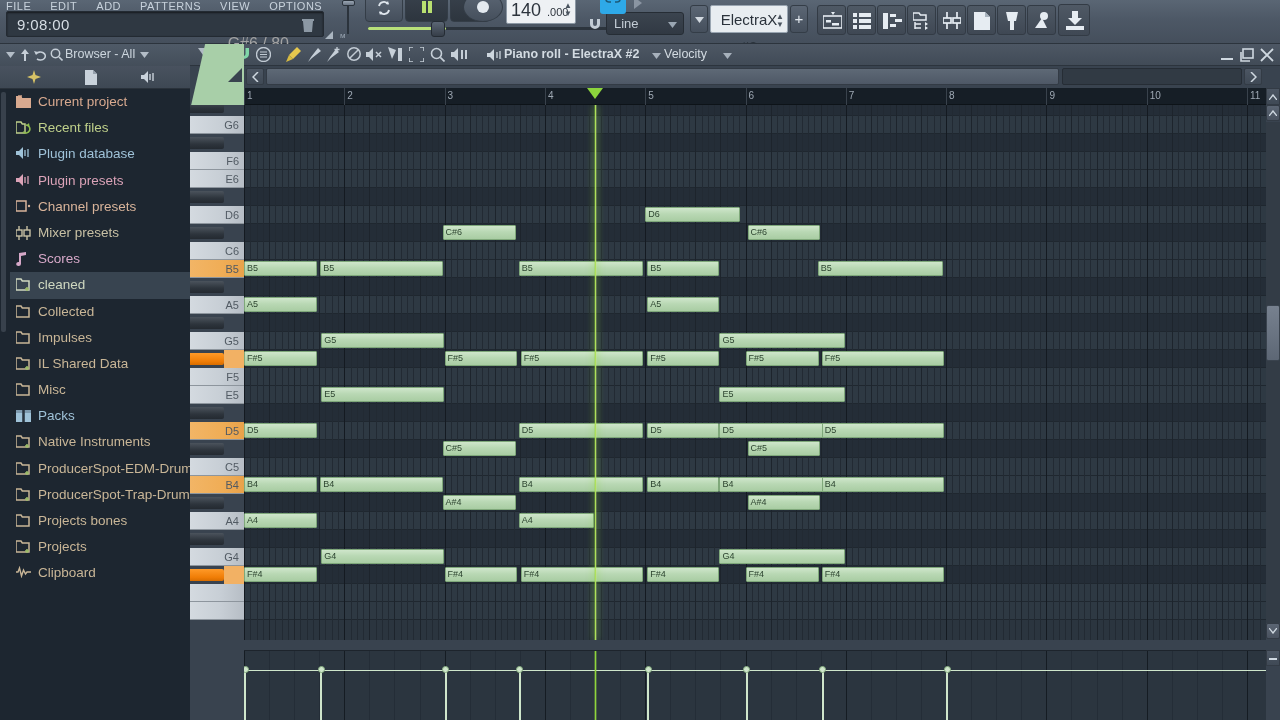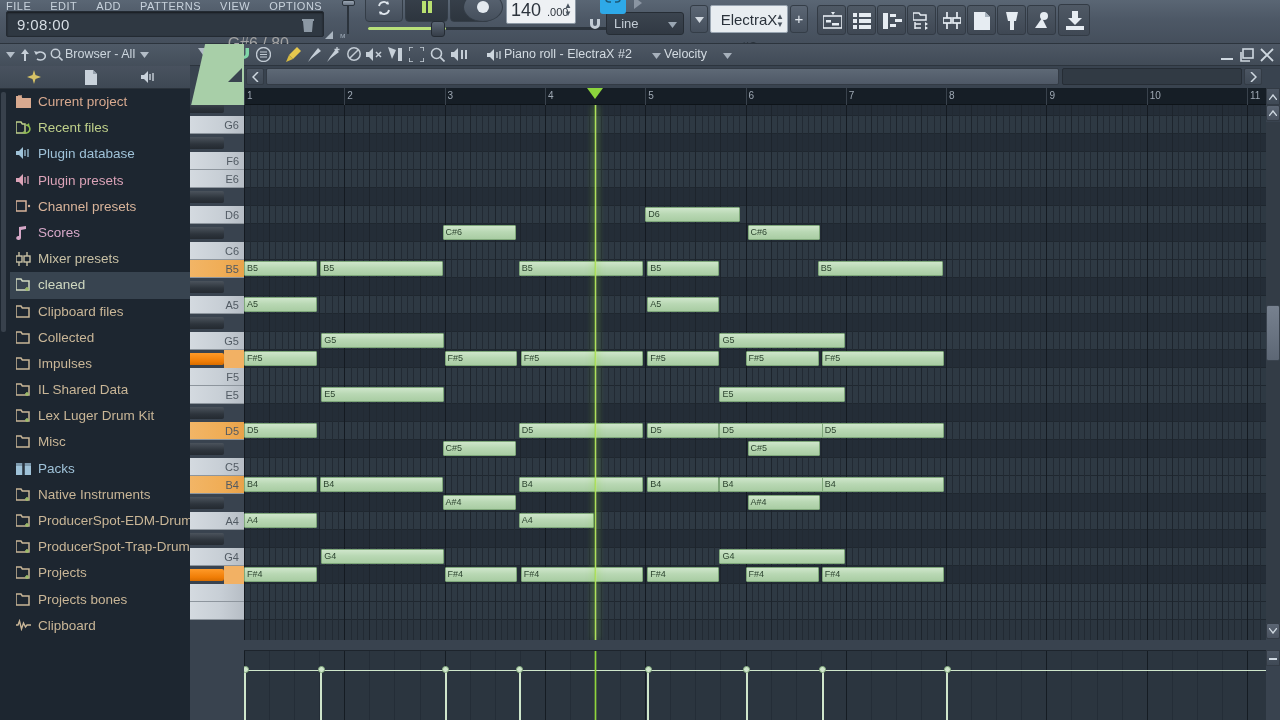--- a/index.html
+++ b/index.html
@@ -167,21 +167,21 @@
     background:#38414c; border-radius:2px;
   }
 
   
   #pr { position:absolute; left:190px; top:44px; width:1090px; height:676px; background:#39434f; }
   #pr-title {
     position:absolute; left:0; top:0; width:1090px; height:22px;
     background:linear-gradient(180deg,#4d5764,#414b57);
     border-bottom:1px solid #2c343d;
   }
-  #pr-title .txt { position:absolute; left:314px; top:3px; font-size:12.5px; color:#d3dbe2; }
+  #pr-title .txt { position:absolute; left:314px; top:3px; font-size:12.5px; color:#d3dbe2;font-weight:bold; }
   .win-ctrl { position:absolute; top:4px; width:14px; height:14px; }
 
   #pr-toolbar-icons { position:absolute; left:0; top:0; width:300px; height:22px; }
   .pi { position:absolute; top:4px; }
 
   
   #zoomrow {
     position:absolute; left:0; top:22px; width:1090px; height:22px;
     background:#39434f;
   }
@@ -558,63 +558,52 @@
             </svg>
           </span><span style="color: rgb(219, 163, 184);">Plugin presets</span></div>
         <div class="bitem"><span class="ico">
             <svg viewBox="0 0 15 12">
               <rect x="0" y="1" width="10" height="10" fill="none" stroke="#d9b49a" stroke-width="1.5"></rect>
               <circle cx="13" cy="6" r="1.2" fill="#d9b49a"></circle>
             </svg>
           </span><span style="color: rgb(217, 180, 154);">Channel presets</span></div>
         <div class="bitem"><span class="ico">
             <svg viewBox="0 0 15 14">
-              <path d="M5 12a2.4 2 0 1 1-2-2V1l7-1v3L5 4z" fill="#d6a8c8"></path>
-            </svg>
-          </span><span style="color: rgb(214, 168, 200);">Scores</span></div>
-        <div class="bitem"><span class="ico">
-            <svg viewBox="0 0 15 14">
               <path d="M3 0v4M11 0v4M3 10v4M11 10v4" stroke="#c8c0a4" stroke-width="1.4"></path>
               <rect x="0" y="4" width="6" height="6" fill="none" stroke="#c8c0a4" stroke-width="1.4"></rect>
               <rect x="8" y="4" width="6" height="6" fill="none" stroke="#c8c0a4" stroke-width="1.4"></rect>
             </svg>
           </span><span style="color: rgb(200, 192, 164);">Mixer presets</span></div>
+        <div class="bitem"><span class="ico">
+            <svg viewBox="0 0 15 14">
+              <path d="M5 12a2.4 2 0 1 1-2-2V1l7-1v3L5 4z" fill="#d6a8c8"></path>
+            </svg>
+          </span><span style="color: rgb(214, 168, 200);">Scores</span></div>
         <div class="bitem sel"><span class="ico">
             <svg viewBox="0 0 15 14">
               <path d="M0 1h5l1.3 2H13v9H0z" fill="none" stroke="#cfd8c0" stroke-width="1.5"></path>
               <path d="M11 9v4M9 11h4" stroke="#9fbe6a" stroke-width="1.5"></path>
             </svg>
           </span><span style="color: rgb(207, 216, 192);">cleaned</span></div>
         <div class="bitem"><span class="ico">
             <svg viewBox="0 0 15 14">
               <path d="M0 1h5l1.3 2H13v9H0z" fill="none" stroke="#c9b697" stroke-width="1.5"></path>
             </svg>
-          </span><span style="color: rgb(201, 182, 151);">Clipboard files</span></div>
-        <div class="bitem"><span class="ico">
-            <svg viewBox="0 0 15 14">
-              <path d="M0 1h5l1.3 2H13v9H0z" fill="none" stroke="#c9b697" stroke-width="1.5"></path>
-            </svg>
           </span><span style="color: rgb(201, 182, 151);">Collected</span></div>
         <div class="bitem"><span class="ico">
             <svg viewBox="0 0 15 14">
               <path d="M0 1h5l1.3 2H13v9H0z" fill="none" stroke="#c9b697" stroke-width="1.5"></path>
             </svg>
           </span><span style="color: rgb(201, 182, 151);">Impulses</span></div>
         <div class="bitem"><span class="ico">
             <svg viewBox="0 0 15 14">
               <path d="M0 1h5l1.3 2H13v9H0z" fill="none" stroke="#c9b697" stroke-width="1.5"></path>
               <path d="M11 9v4M9 11h4" stroke="#9fbe6a" stroke-width="1.5"></path>
             </svg>
           </span><span style="color: rgb(201, 182, 151);">IL Shared Data</span></div>
-        <div class="bitem"><span class="ico">
-            <svg viewBox="0 0 15 14">
-              <path d="M0 1h5l1.3 2H13v9H0z" fill="none" stroke="#c9b697" stroke-width="1.5"></path>
-              <path d="M11 9v4M9 11h4" stroke="#9fbe6a" stroke-width="1.5"></path>
-            </svg>
-          </span><span style="color: rgb(201, 182, 151);">Lex Luger Drum Kit</span></div>
         <div class="bitem"><span class="ico">
             <svg viewBox="0 0 15 14">
               <path d="M0 1h5l1.3 2H13v9H0z" fill="none" stroke="#c9b697" stroke-width="1.5"></path>
             </svg>
           </span><span style="color: rgb(201, 182, 151);">Misc</span></div>
         <div class="bitem"><span class="ico">
             <svg viewBox="0 0 15 14">
               <path d="M0 4h15v9H0z" fill="#9fc2d8"></path>
               <path d="M0 1h15v3H0z" fill="#9fc2d8" opacity=".75"></path>
               <path d="M6.2 1h2.6v12H6.2z" fill="#2a3540"></path>
@@ -634,28 +623,28 @@
           </span><span style="color: rgb(201, 182, 151);">ProducerSpot-EDM-Drums</span></div>
         <div class="bitem"><span class="ico">
             <svg viewBox="0 0 15 14">
               <path d="M0 1h5l1.3 2H13v9H0z" fill="none" stroke="#c9b697" stroke-width="1.5"></path>
               <path d="M11 9v4M9 11h4" stroke="#9fbe6a" stroke-width="1.5"></path>
             </svg>
           </span><span style="color: rgb(201, 182, 151);">ProducerSpot-Trap-Drums</span></div>
         <div class="bitem"><span class="ico">
             <svg viewBox="0 0 15 14">
               <path d="M0 1h5l1.3 2H13v9H0z" fill="none" stroke="#c9b697" stroke-width="1.5"></path>
+            </svg>
+          </span><span style="color: rgb(201, 182, 151);">Projects bones</span></div>
+        <div class="bitem"><span class="ico">
+            <svg viewBox="0 0 15 14">
+              <path d="M0 1h5l1.3 2H13v9H0z" fill="none" stroke="#c9b697" stroke-width="1.5"></path>
               <path d="M11 9v4M9 11h4" stroke="#9fbe6a" stroke-width="1.5"></path>
             </svg>
           </span><span style="color: rgb(201, 182, 151);">Projects</span></div>
-        <div class="bitem"><span class="ico">
-            <svg viewBox="0 0 15 14">
-              <path d="M0 1h5l1.3 2H13v9H0z" fill="none" stroke="#c9b697" stroke-width="1.5"></path>
-            </svg>
-          </span><span style="color: rgb(201, 182, 151);">Projects bones</span></div>
         <div class="bitem"><span class="ico">
             <svg viewBox="0 0 15 12">
               <path d="M0 6h2l1.5-4 2 8 2-6 2 4 1.5-2H15" stroke="#c9b697" stroke-width="1.4" fill="none"></path>
             </svg>
           </span><span style="color: rgb(201, 182, 151);">Clipboard</span></div>
         <div class="bitem"></div>
       </div>
   </div>
 
   <div id="pr">

